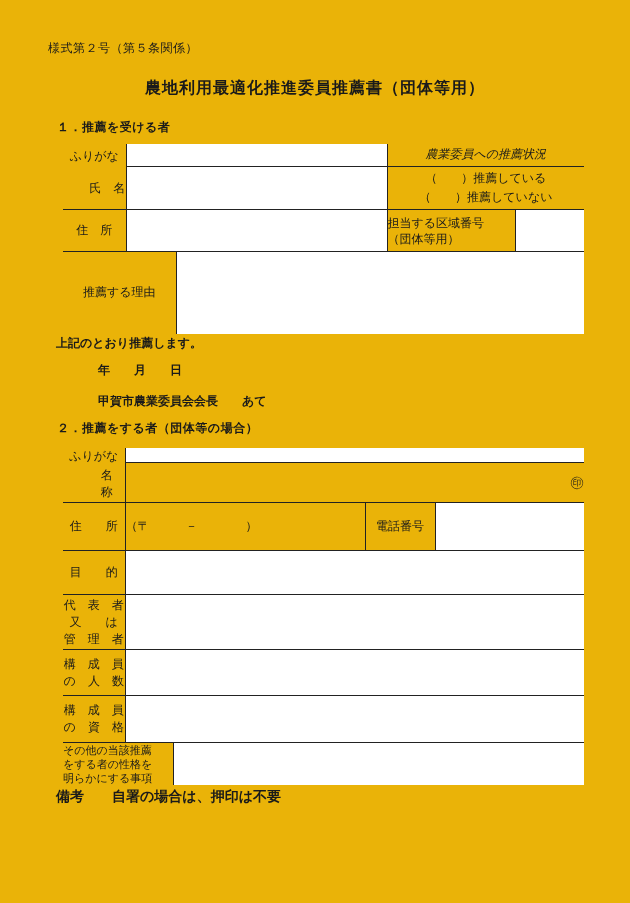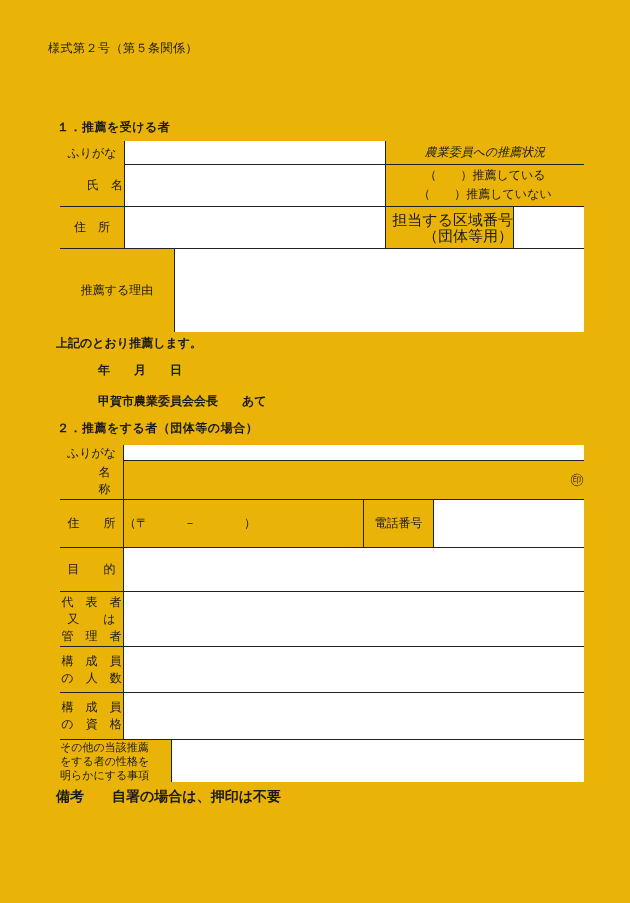--- a/index.html
+++ b/index.html
@@ -25,52 +25,53 @@
   .s2-heading { left: 57px; top: 420px; }
   .closing { left: 56px; top: 335px; font-size: 12px; font-weight: bold; }
   .date-line { left: 98px; top: 362px; font-size: 12px; font-weight: bold; }
   .addressee { left: 98px; top: 393px; font-size: 12px; font-weight: bold; }
   .note { left: 56px; top: 788px; font-size: 14px; font-weight: bold; }
 
   table.frm {
     position: absolute;
     border-collapse: collapse;
     table-layout: fixed;
-    border: 3px solid #eab308;
+    border: 6px solid #eab308;
     font-size: 12px;
   }
   table.t1 { left: 57px; top: 138px; width: 527px; }
   table.t2 { left: 57px; top: 442px; width: 527px; }
   table.frm td {
     border: 1px solid #222;
     padding: 0;
     vertical-align: middle;
     overflow: hidden;
   }
   td.lab { text-align: center; }
   td.blank { background: #fff; }
   .merged-lab .fl { height: 24px; display: flex; align-items: center; justify-content: center; }
   .merged-lab .nl { height: 41px; display: flex; align-items: center; justify-content: center; padding-left: 26px; }
   .t2 .merged-lab .fl { height: 17px; }
   .t2 .merged-lab .nl { height: 37px; }
   td.hdr { text-align: center; font-style: italic; }
   td.opts { text-align: center; padding-left: 13px; line-height: 19px; }
-  td.area { text-align: right; line-height: 16px; font-size: 15px; }
+  td.area { text-align: left; line-height: 16px; font-size: 12px; }
   td.seal-cell { text-align: right; padding-right: 28px; font-size: 14px; }
   td.postal { vertical-align: top; text-align: left; padding: 3px 0 0 8px; }
   td.multi { text-align: center; line-height: 17px; }
   td.other-lab { text-align: left; padding-left: 6px; font-size: 11px; line-height: 14px; }
 </style>
 </head>
 <body>
 
 <div class="page">
 
   <div class="abs form-number">様式第２号（第５条関係）</div>
 
+  <div class="abs doc-title">農地利用最適化推進委員推薦書（団体等用）</div>
 
   <div class="abs sec-heading s1-heading">１．推薦を受ける者</div>
 
   <table class="frm t1">
     <colgroup>
       <col style="width:66px">
         <col style="width:50px">
         <col style="width:211px">
         <col style="width:128px">
         <col style="width:72px">

